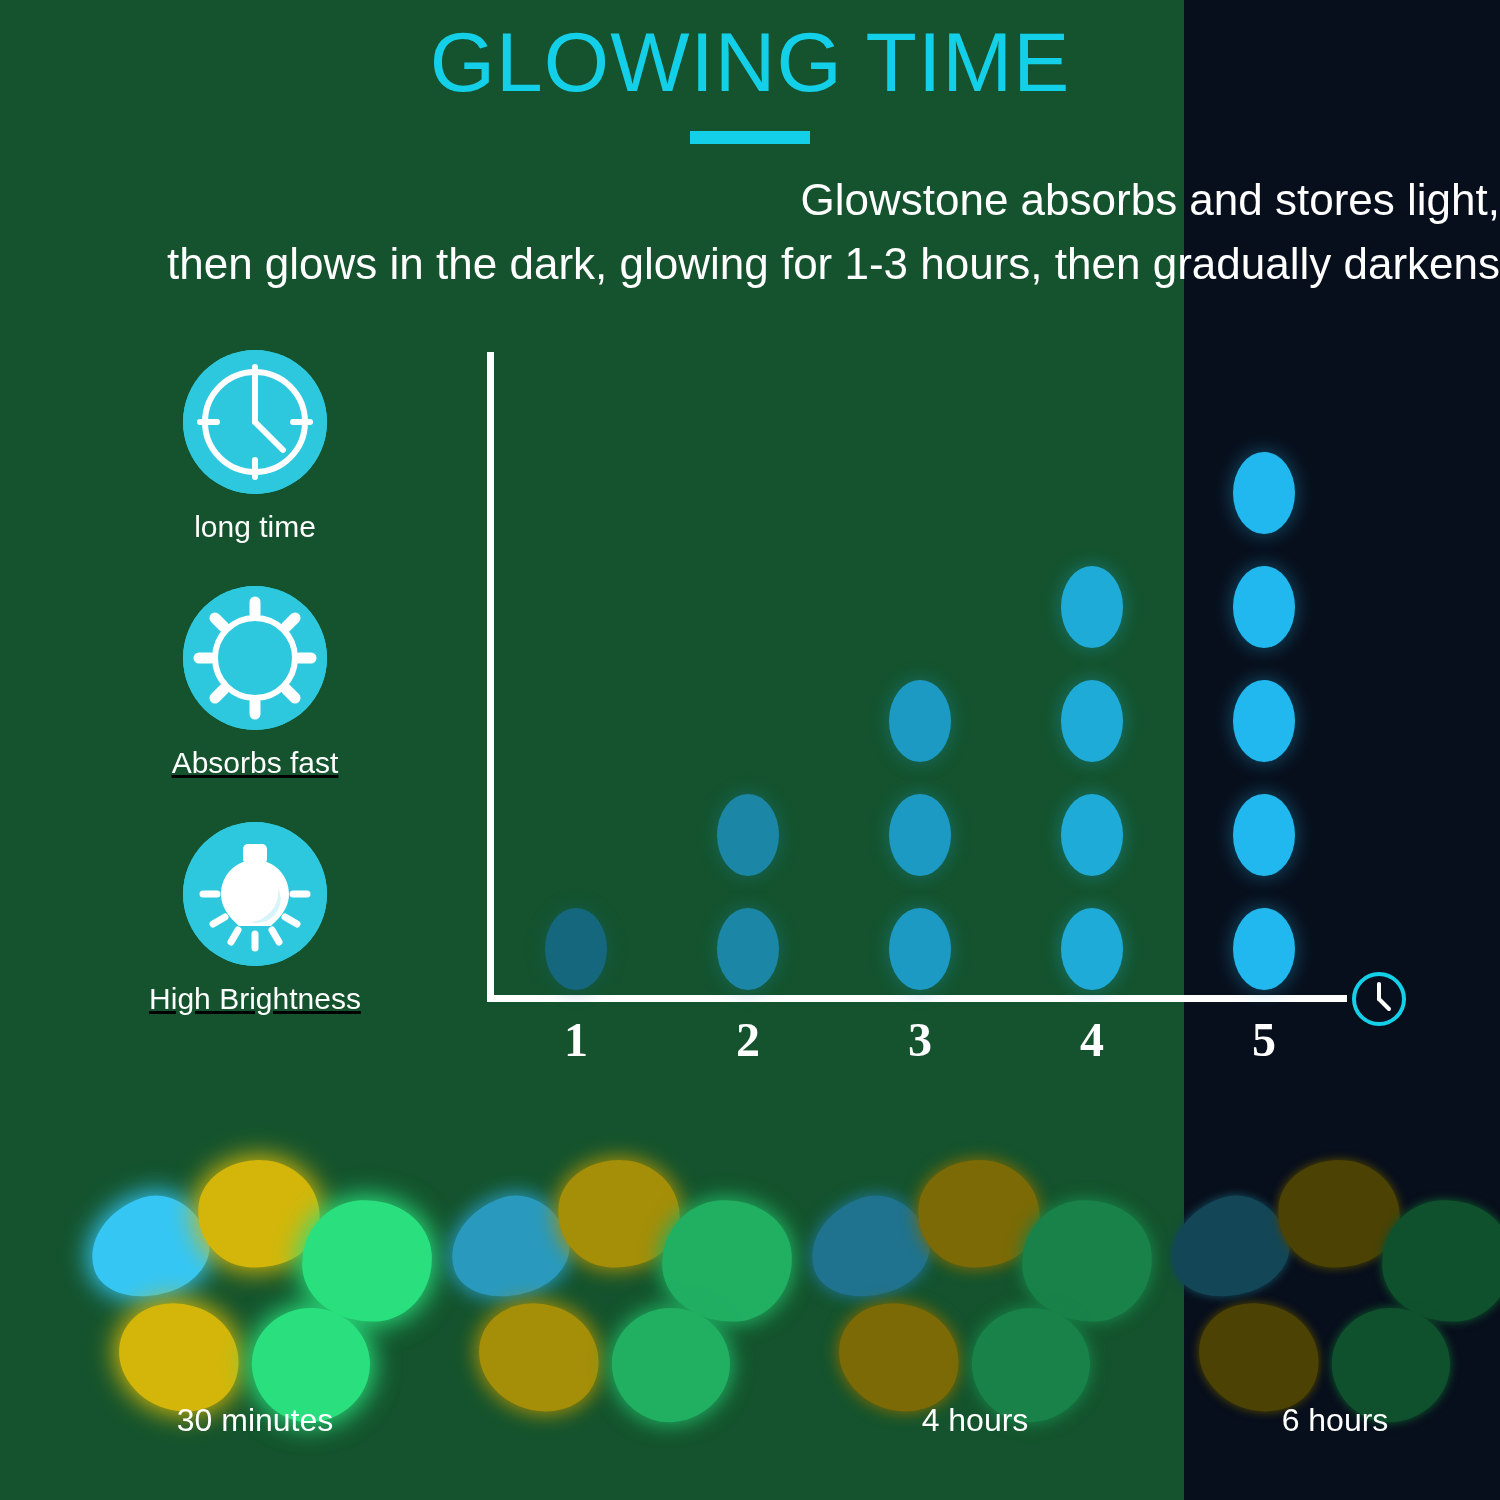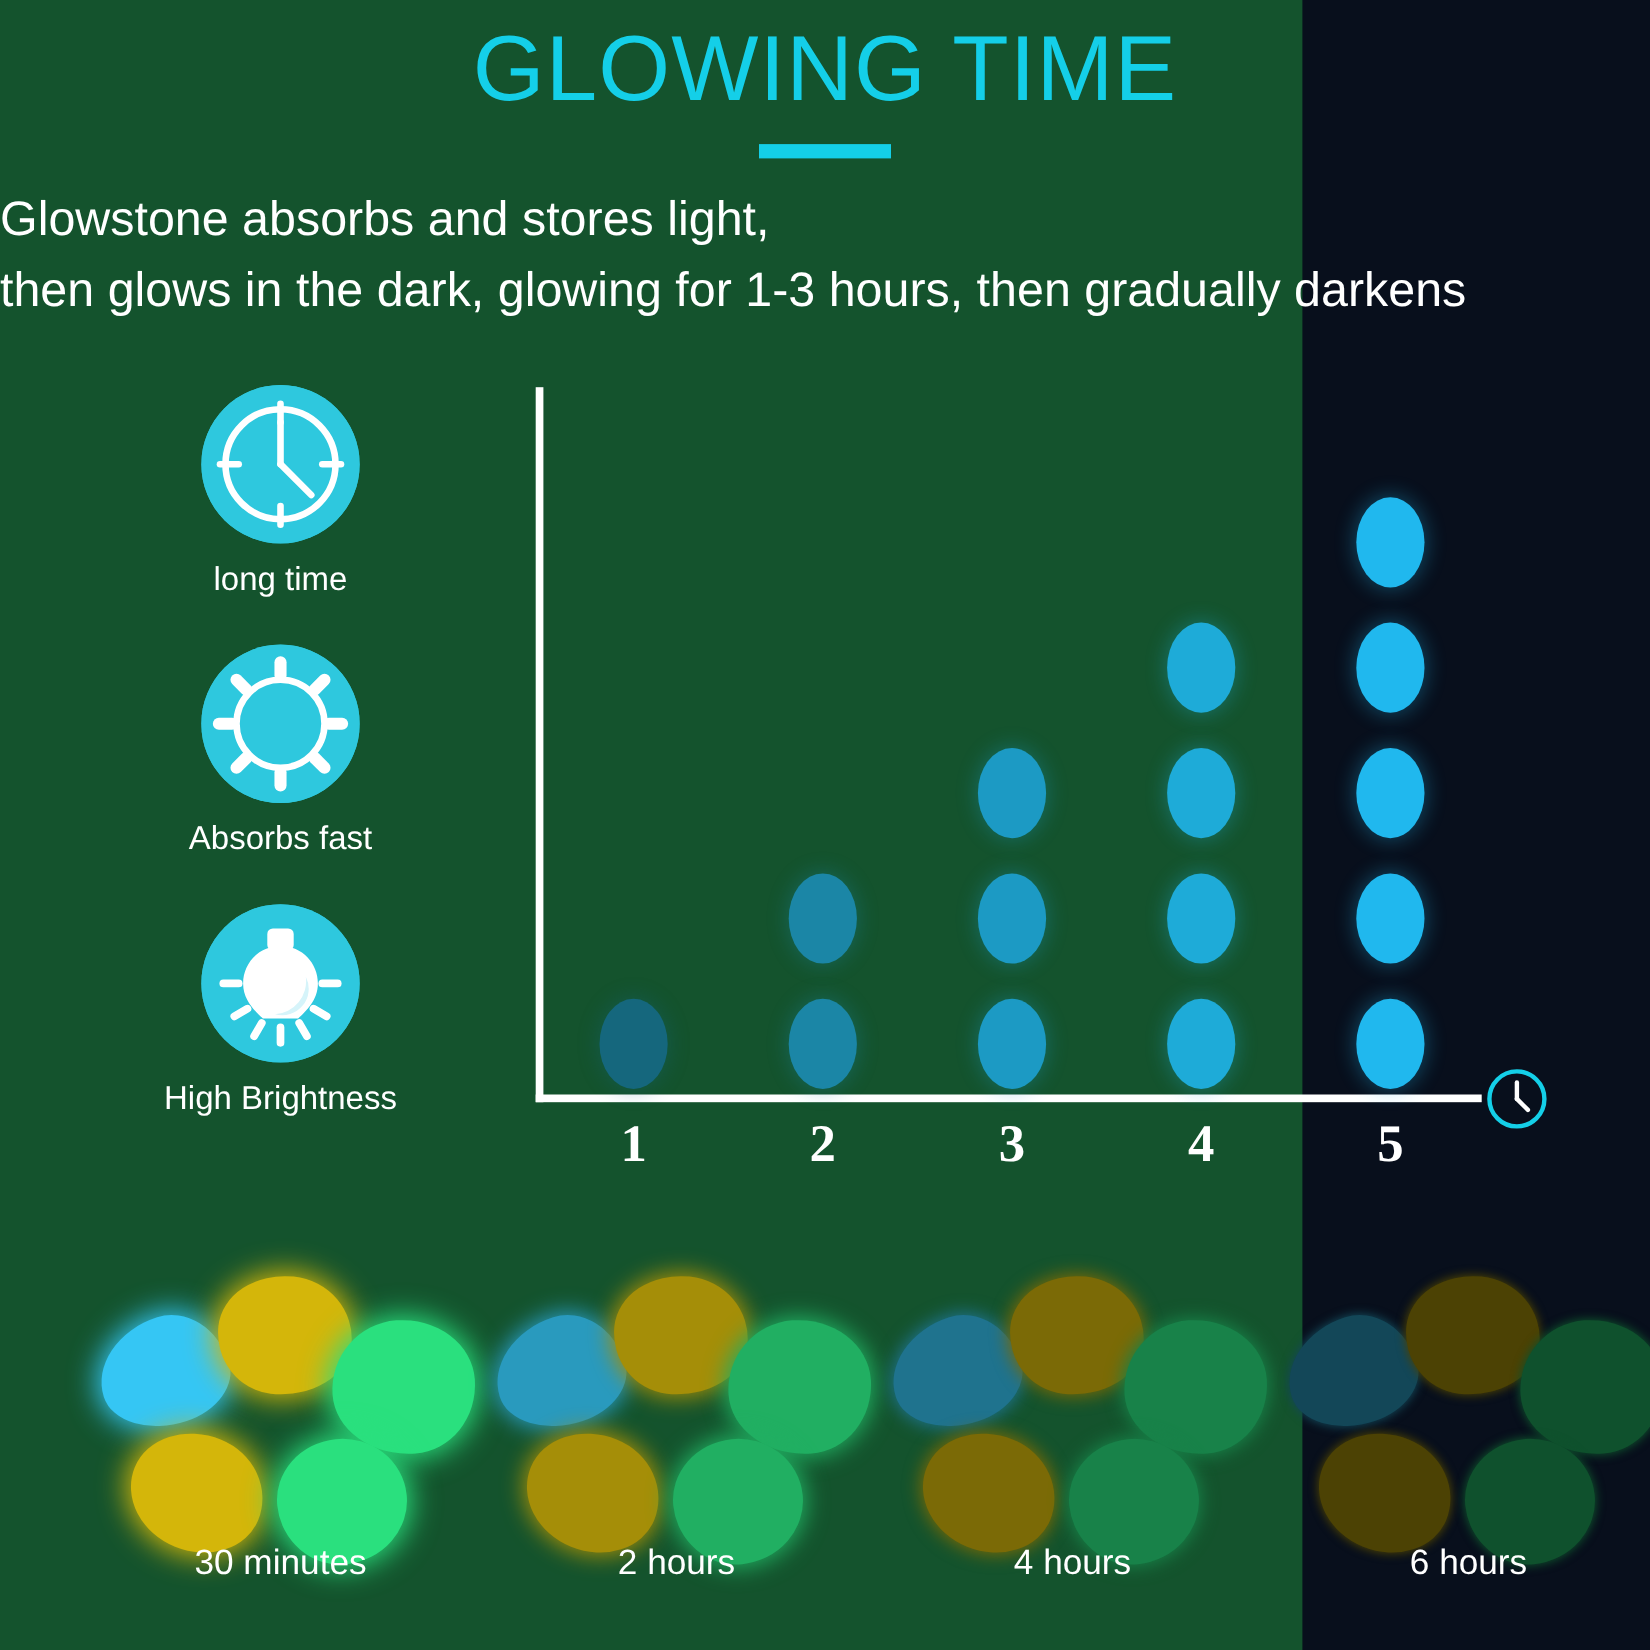--- a/index.html
+++ b/index.html
@@ -18,28 +18,28 @@
     font-size:84px; font-weight:400; letter-spacing:1px;
     color:#14cfe8;
     font-family:"Liberation Sans", sans-serif;
   }
   .title-rule{
     position:absolute; top:131px; left:690px;
     width:120px; height:13px; background:#14cfe8;
   }
   .subtitle{
     position:absolute; top:168px; left:0; width:1500px;
-    text-align:left; color:#ffffff;
+    text-align:right; color:#ffffff;
     font-size:44px; line-height:64px; font-weight:400;
   }
 
   
   .features{ position:absolute; left:140px; top:350px; width:230px; }
   .feature{ width:230px; text-align:center; }
-  .feature + .feature{ margin-top:42px; }
+  .feature + .feature{ margin-top:42px;text-decoration:underline; }
   .badge{
     width:144px; height:144px; border-radius:50%;
     background:#2ec8de; margin:0 auto;
     position:relative;
   }
   .feature-label{
     margin-top:16px; color:#ffffff; font-size:30px; white-space:nowrap;
   }
 
   
@@ -192,21 +192,20 @@
         <div class="cluster-label">30 minutes</div>
       </div>
       <div class="cluster" style="left: 440px;">
         <div class="stones">
           <div class="stone" style="left: 10px; top: 48px; width: 118px; height: 98px; border-radius: 58% 42% 45% 55% / 55% 60% 40% 45%; transform: rotate(-18deg); background: rgb(41, 154, 190); box-shadow: rgb(41, 154, 190) 0px 0px 20px 3px;"></div>
           <div class="stone" style="left: 118px; top: 10px; width: 122px; height: 108px; border-radius: 52% 48% 56% 44% / 48% 52%; transform: rotate(6deg); background: rgb(165, 142, 8); box-shadow: rgb(165, 142, 8) 0px 0px 20px 3px;"></div>
           <div class="stone" style="left: 222px; top: 50px; width: 130px; height: 122px; border-radius: 48% 52% 45% 55% / 52% 48%; transform: rotate(-4deg); background: rgb(33, 175, 98); box-shadow: rgb(33, 175, 98) 0px 0px 20px 3px;"></div>
           <div class="stone" style="left: 38px; top: 154px; width: 122px; height: 106px; border-radius: 52% 48% 50% 50% / 50% 52% 48% 50%; transform: rotate(22deg); background: rgb(165, 142, 8); box-shadow: rgb(165, 142, 8) 0px 0px 20px 3px;"></div>
           <div class="stone" style="left: 172px; top: 158px; width: 118px; height: 114px; border-radius: 50% 50% 52% 48% / 48% 50% 50% 52%; transform: rotate(-6deg); background: rgb(33, 175, 98); box-shadow: rgb(33, 175, 98) 0px 0px 20px 3px;"></div>
         </div>
-        <div class="cluster-label">2 hours</div>
       </div>
       <div class="cluster" style="left: 800px;">
         <div class="stones">
           <div class="stone" style="left: 10px; top: 48px; width: 118px; height: 98px; border-radius: 58% 42% 45% 55% / 55% 60% 40% 45%; transform: rotate(-18deg); background: rgb(31, 115, 142); box-shadow: rgb(31, 115, 142) 0px 0px 15px 2px;"></div>
           <div class="stone" style="left: 118px; top: 10px; width: 122px; height: 108px; border-radius: 52% 48% 56% 44% / 48% 52%; transform: rotate(6deg); background: rgb(123, 106, 6); box-shadow: rgb(123, 106, 6) 0px 0px 15px 2px;"></div>
           <div class="stone" style="left: 222px; top: 50px; width: 130px; height: 122px; border-radius: 48% 52% 45% 55% / 52% 48%; transform: rotate(-4deg); background: rgb(24, 130, 73); box-shadow: rgb(24, 130, 73) 0px 0px 15px 2px;"></div>
           <div class="stone" style="left: 38px; top: 154px; width: 122px; height: 106px; border-radius: 52% 48% 50% 50% / 50% 52% 48% 50%; transform: rotate(22deg); background: rgb(123, 106, 6); box-shadow: rgb(123, 106, 6) 0px 0px 15px 2px;"></div>
           <div class="stone" style="left: 172px; top: 158px; width: 118px; height: 114px; border-radius: 50% 50% 52% 48% / 48% 50% 50% 52%; transform: rotate(-6deg); background: rgb(24, 130, 73); box-shadow: rgb(24, 130, 73) 0px 0px 15px 2px;"></div>
         </div>
         <div class="cluster-label">4 hours</div>

